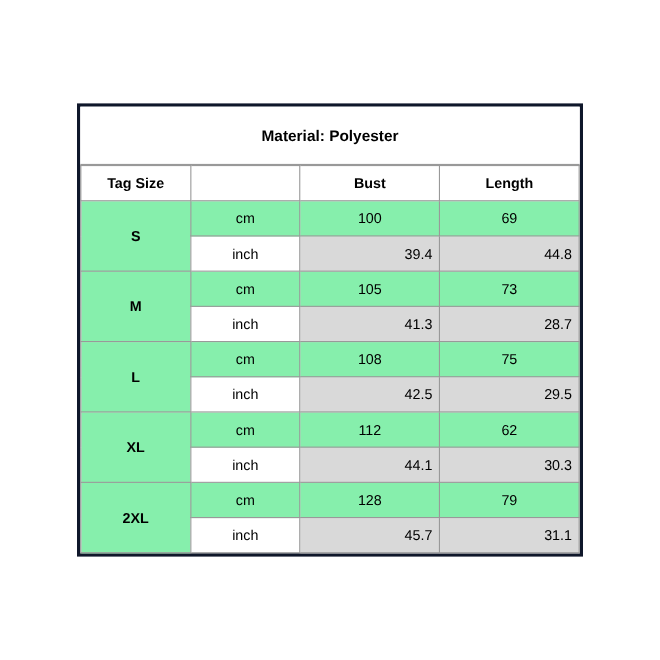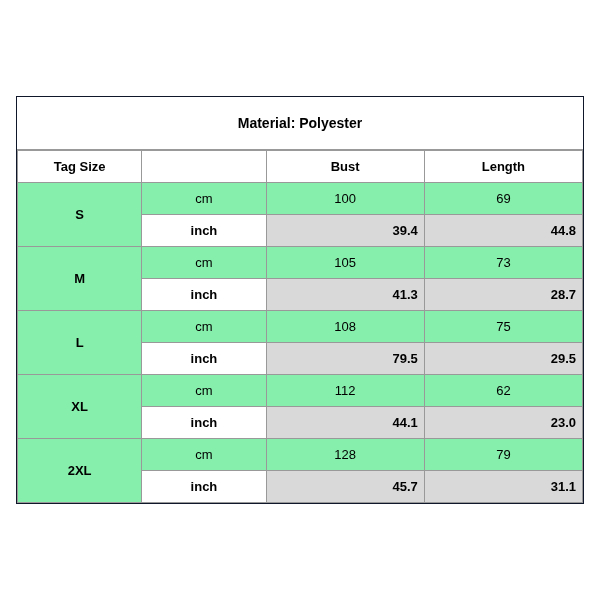--- a/index.html
+++ b/index.html
@@ -13,22 +13,22 @@
       height: 600px;
       display: flex;
       align-items: center;
       justify-content: center;
       background: #ffffff;
       font-family: Arial, sans-serif;
       font-size: 13px;
     }
 
     .outer-wrapper {
-      width: 568px;
-      border: 1px solid #0f172a;
+      width: 460px;
+      border: 3px solid #0f172a;
     }
 
     .title-row {
       text-align: center;
       padding: 18px 10px;
       font-weight: bold;
       font-size: 14px;
       border-bottom: 1px solid #999;
       background: #fff;
     }
@@ -71,21 +71,21 @@
     .row-cm td {
       background: #86efac;
     }
 
     .row-inch td.shaded {
       background: #d9d9d9;
       text-align: right;
     }
 
     .row-inch td {
-      font-weight: bold;
+      font-weight: normal;
     }
 
     .tag-size-cell {
       font-weight: bold;
     }
   </style>
 </head>
 <body>
 
 <div class="outer-wrapper">
@@ -123,33 +123,33 @@
           <td class="shaded">28.7</td>
         </tr>
         <tr class="row-cm">
           <td class="tag-size-cell" rowspan="2">L</td>
           <td>cm</td>
           <td>108</td>
           <td>75</td>
         </tr>
         <tr class="row-inch">
           <td>inch</td>
-          <td class="shaded">79.5</td>
+          <td class="shaded">42.5</td>
           <td class="shaded">29.5</td>
         </tr>
         <tr class="row-cm">
           <td class="tag-size-cell" rowspan="2">XL</td>
           <td>cm</td>
           <td>112</td>
           <td>62</td>
         </tr>
         <tr class="row-inch">
           <td>inch</td>
           <td class="shaded">44.1</td>
-          <td class="shaded">23.0</td>
+          <td class="shaded">30.3</td>
         </tr>
         <tr class="row-cm">
           <td class="tag-size-cell" rowspan="2">2XL</td>
           <td>cm</td>
           <td>128</td>
           <td>79</td>
         </tr>
         <tr class="row-inch">
           <td>inch</td>
           <td class="shaded">45.7</td>

